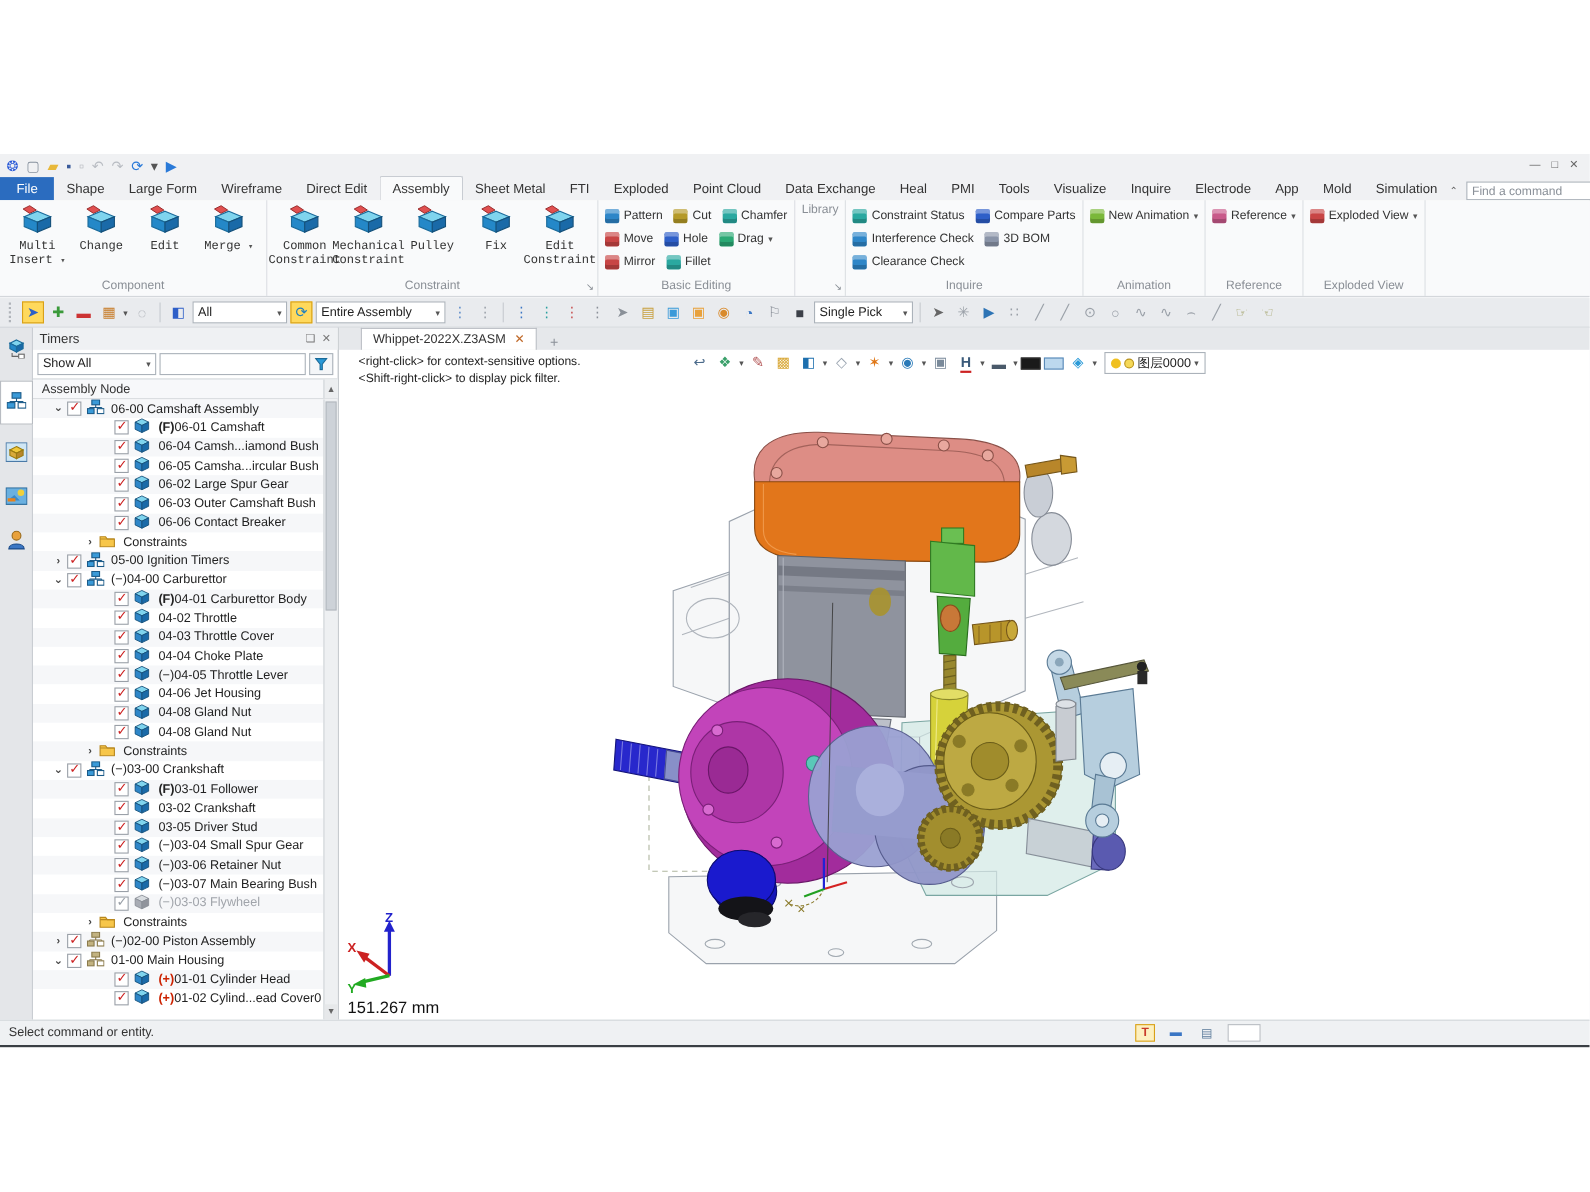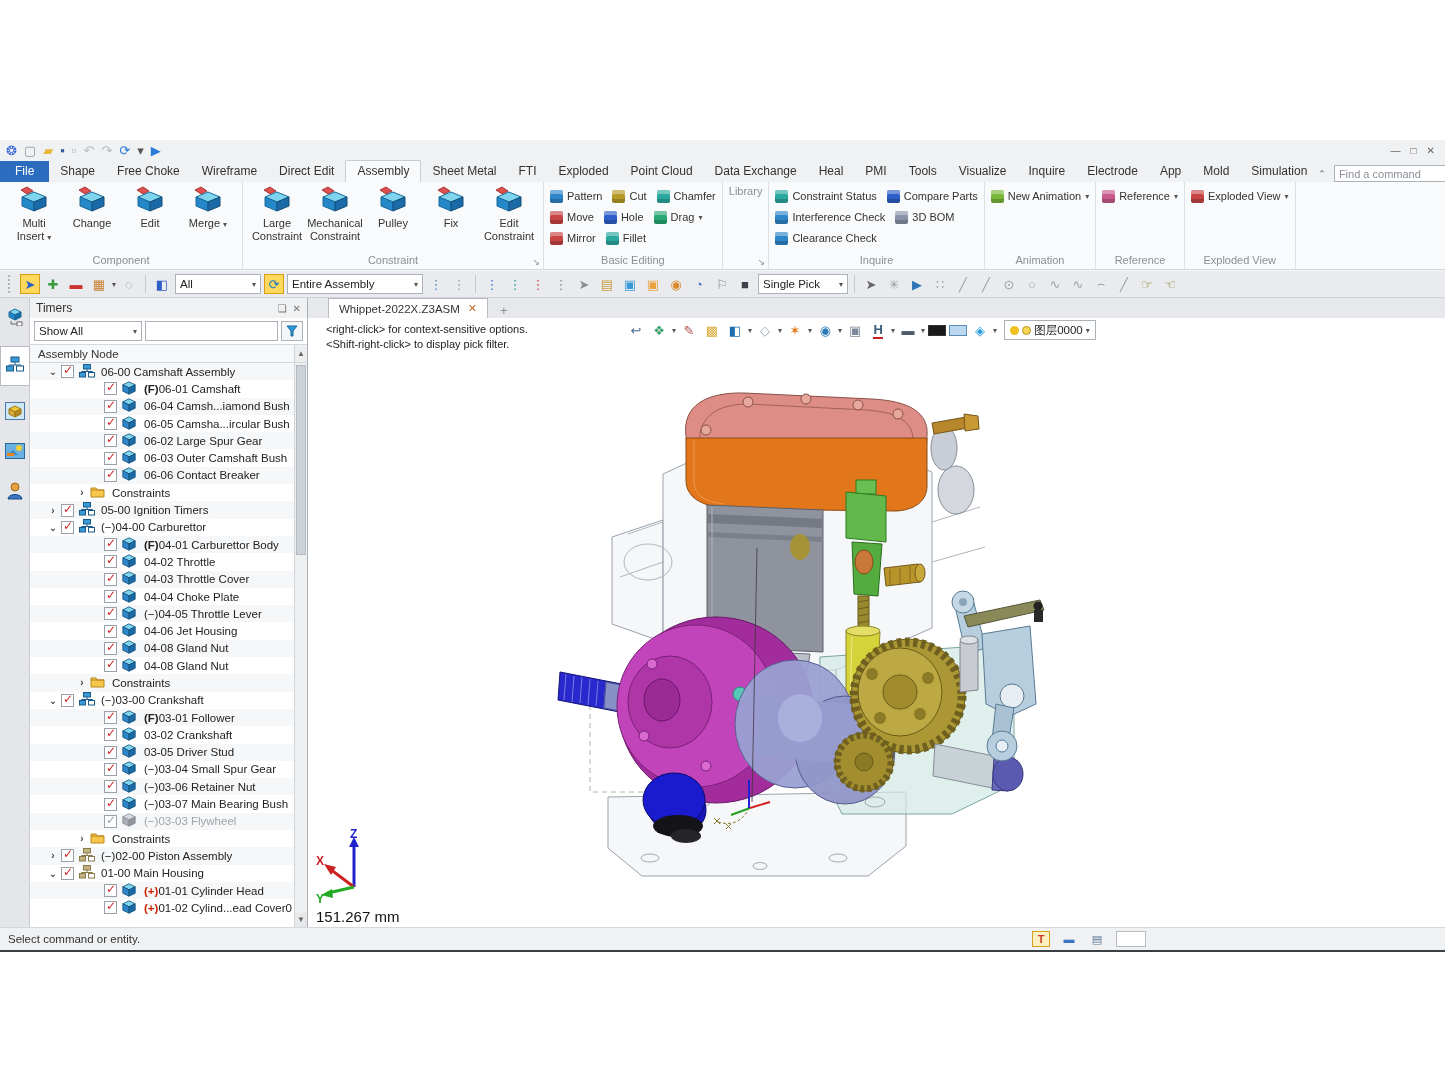--- a/index.html
+++ b/index.html
@@ -22,21 +22,21 @@
   .findbox { width:132px; height:17px; background:#fff; border:1px solid #abb2ba; display:flex; align-items:center; font-size:11px; color:#8a9098; padding:0 4px; }
   .findbox .ph { flex:1; overflow:hidden; white-space:nowrap; }
 
   
   .ribbon { position:absolute; left:0; top:42px; width:100%; height:88px; background:#f9fafb; border-bottom:1px solid #d4d7db; display:flex; }
   .rgroup { display:flex; flex-direction:column; border-right:1px solid #dcdfe3; padding:2px 6px 0; position:relative; }
   .rbuttons { flex:1; display:flex; align-items:flex-start; gap:2px; }
   .rlabel { height:16px; text-align:center; font-size:11px; color:#8a8f96; line-height:15px; }
   .launcher { position:absolute; right:3px; bottom:2px; font-size:9px; color:#8a8f96; }
   .bigbtn { width:56px; display:flex; flex-direction:column; align-items:center; padding-top:1px; }
-  .bigbtn .lbl { font-size:11px; color:#333; line-height:13px; text-align:center; white-space:nowrap; }
+  .bigbtn .lbl { font-size:11px; color:#333; line-height:13px; text-align:center; white-space:nowrap;font-family:Liberation Mono, monospace; }
   .caret { font-size:8px; color:#555; }
   .rrows { display:flex; flex-direction:column; gap:1px; padding-top:2px; }
   .rrow { display:flex; gap:10px; height:20px; align-items:center; }
   .smallbtn { display:flex; align-items:center; gap:4px; font-size:11px; color:#333; white-space:nowrap; }
   .sicon { width:13px; height:13px; border-radius:2px; flex:none; box-shadow:inset 0 -4px rgba(0,0,0,.18), inset 0 4px rgba(255,255,255,.35); }
 
   
   .toolbar { position:absolute; left:0; top:131px; width:100%; height:27px; background:#e9ebee; border-bottom:1px solid #cfd3d8; display:flex; align-items:center; gap:3px; padding:0 4px 0 8px; }
   .tico { width:20px; height:20px; display:flex; align-items:center; justify-content:center; font-size:13px; border:1px solid transparent; flex:none; }
   .tico.active { background:#ffd95c; border-color:#d8a018; }
@@ -126,21 +126,21 @@
         <span>—</span>
         <span>□</span>
         <span>✕</span>
       </div>
   </div>
 
   <div class="menubar">
     <div id="menutabs" style="display:flex;align-items:flex-end;">
         <span class="mtab file">File</span>
         <span class="mtab">Shape</span>
-        <span class="mtab">Free Choke</span>
+        <span class="mtab">Large Form</span>
         <span class="mtab">Wireframe</span>
         <span class="mtab">Direct Edit</span>
         <span class="mtab active">Assembly</span>
         <span class="mtab">Sheet Metal</span>
         <span class="mtab">FTI</span>
         <span class="mtab">Exploded</span>
         <span class="mtab">Point Cloud</span>
         <span class="mtab">Data Exchange</span>
         <span class="mtab">Heal</span>
         <span class="mtab">PMI</span>
@@ -207,21 +207,21 @@
       </div>
       <div class="rgroup">
         <div class="rbuttons">
           <div class="bigbtn">
             <span><svg width="30" height="28" viewBox="0 0 30 28">
                 <path d="M8,2 L14,6 L8,9 L2,5 Z" fill="#e05050" stroke="#902020" stroke-width="0.8"></path>
                 <polygon points="15,7 27,12 15,17 3,12" fill="#7fd4ee" stroke="#1a6a9a"></polygon>
                 <polygon points="3,12 15,17 15,26 3,21" fill="#2488c8" stroke="#1a6a9a"></polygon>
                 <polygon points="27,12 15,17 15,26 27,21" fill="#1a6aa8" stroke="#14507a"></polygon>
               </svg></span>
-            <div class="lbl">Large</div>
+            <div class="lbl">Common</div>
             <div class="lbl">Constraint</div>
           </div>
           <div class="bigbtn">
             <span><svg width="30" height="28" viewBox="0 0 30 28">
                 <path d="M8,2 L14,6 L8,9 L2,5 Z" fill="#e05050" stroke="#902020" stroke-width="0.8"></path>
                 <polygon points="15,7 27,12 15,17 3,12" fill="#7fd4ee" stroke="#1a6a9a"></polygon>
                 <polygon points="3,12 15,17 15,26 3,21" fill="#2488c8" stroke="#1a6a9a"></polygon>
                 <polygon points="27,12 15,17 15,26 27,21" fill="#1a6aa8" stroke="#14507a"></polygon>
               </svg></span>
             <div class="lbl">Mechanical</div>
@@ -394,21 +394,21 @@
       <span class="tico" style="color: rgb(200, 127, 46);">▦</span>
       <span class="caret">▾</span>
       <span class="tico" style="color: rgb(138, 144, 152);">◌</span>
       <div class="tsep"></div>
       <span class="tico" style="color: rgb(46, 95, 200);">◧</span>
       <div class="combo" style="width: 86px;">
         <span class="val">All</span>
         <span class="caret">▾</span>
       </div>
       <span class="tico active" style="color: rgb(29, 127, 191);">⟳</span>
-      <div class="combo" style="width: 136px;">
+      <div class="combo" style="width: 118px;">
         <span class="val">Entire Assembly</span>
         <span class="caret">▾</span>
       </div>
       <span class="tico" style="color: rgb(90, 138, 200);">⋮</span>
       <span class="tico" style="color: rgb(154, 160, 168);">⋮</span>
       <div class="tsep"></div>
       <span class="tico" style="color: rgb(58, 118, 196);">⋮</span>
       <span class="tico" style="color: rgb(42, 160, 160);">⋮</span>
       <span class="tico" style="color: rgb(200, 80, 80);">⋮</span>
       <span class="tico" style="color: rgb(138, 144, 152);">⋮</span>

